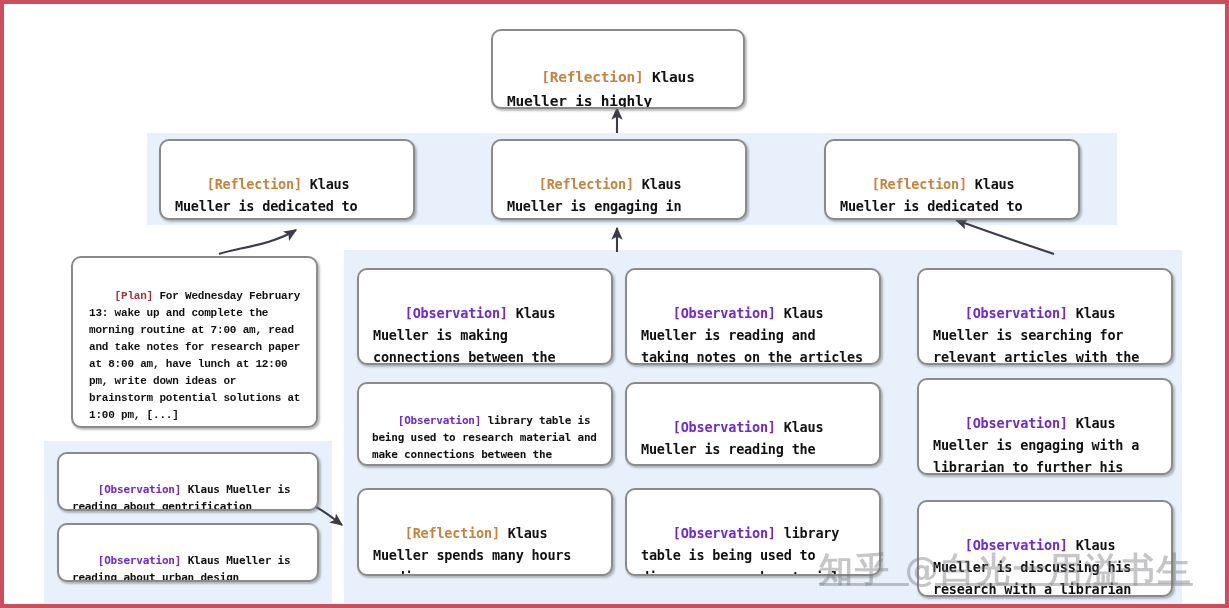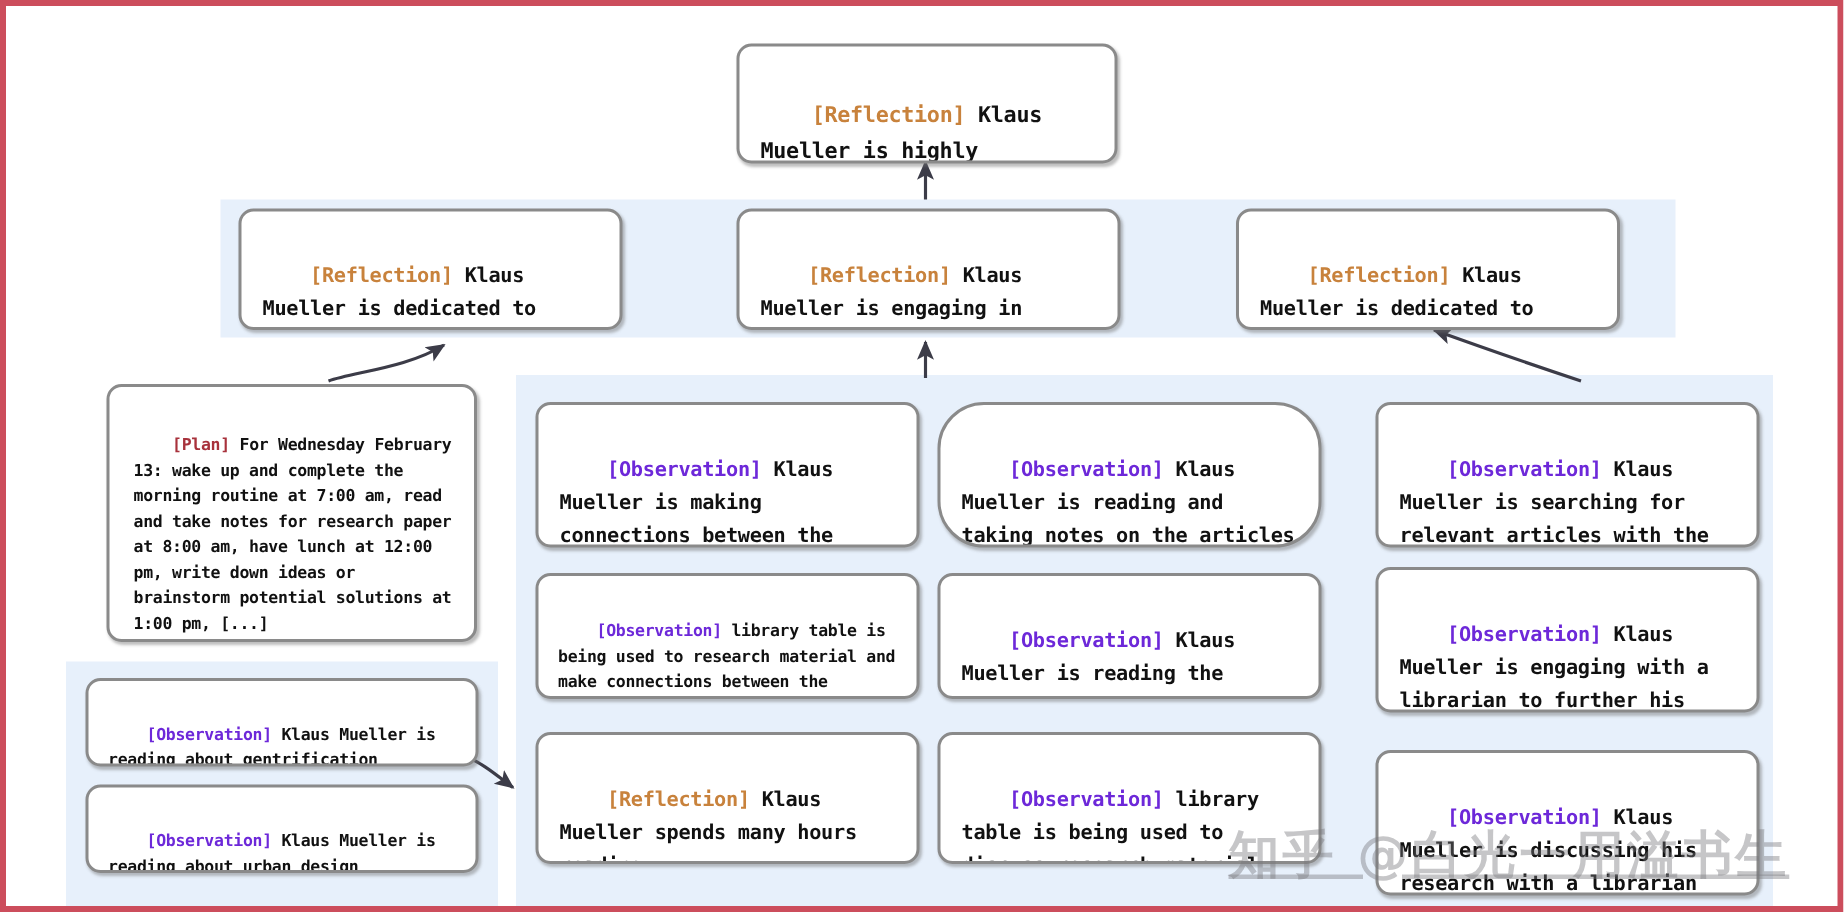--- a/index.html
+++ b/index.html
@@ -104,21 +104,21 @@
   </div>
 
   <div class="node fs-md" style="left:487px; top:135px; width:256px; height:81px;">
     <span class="tag tag-reflection">[Reflection]</span><span> Klaus Mueller is engaging in research activities</span>
   </div>
 
   <div class="node fs-md" style="left:820px; top:135px; width:256px; height:81px;">
     <span class="tag tag-reflection">[Reflection]</span><span> Klaus Mueller is dedicated to research</span>
   </div>
 
-  <div class="node fs-xs" style="left:67px; top:252px; width:247px; height:172px; padding:13px 14px 4px 16px;">
+  <div class="node fs-xs" style="left:67px; top:252px; width:247px; height:172px; padding:13px 14px 4px 16px;font-family:Liberation Mono, monospace;">
     <span class="tag tag-plan">[Plan]</span><span> For Wednesday February 13: wake up and complete the morning routine at 7:00 am, read and take notes for research paper at 8:00 am, have lunch at 12:00 pm, write down ideas or brainstorm potential solutions at 1:00 pm, [...]</span>
   </div>
 
   <div class="node fs-xs" style="left:53px; top:519px; width:262px; height:59px; padding:10px 10px 8px 13px;">
     <span class="tag tag-observation">[Observation]</span><span> Klaus Mueller is reading about urban design</span>
   </div>
 
   <div class="node fs-xs" style="left:53px; top:448px; width:262px; height:59px; padding:10px 10px 8px 13px;">
     <span class="tag tag-observation">[Observation]</span><span> Klaus Mueller is reading about gentrification</span>
   </div>
@@ -128,21 +128,21 @@
   </div>
 
   <div class="node fs-xs" style="left:353px; top:378px; width:256px; height:84px; padding:11px 10px 8px 13px;">
     <span class="tag tag-observation">[Observation]</span><span> library table is being used to research material and make connections between the articles</span>
   </div>
 
   <div class="node fs-md" style="left:353px; top:484px; width:256px; height:88px;">
     <span class="tag tag-reflection">[Reflection]</span><span> Klaus Mueller spends many hours reading</span>
   </div>
 
-  <div class="node fs-md" style="left:621px; top:264px; width:256px; height:97px;border-radius:31px;">
+  <div class="node fs-md" style="left:621px; top:264px; width:256px; height:97px;">
     <span class="tag tag-observation">[Observation]</span><span> Klaus Mueller is reading and taking notes on the articles</span>
   </div>
 
   <div class="node fs-md" style="left:621px; top:378px; width:256px; height:84px;">
     <span class="tag tag-observation">[Observation]</span><span> Klaus Mueller is reading the assigned material</span>
   </div>
 
   <div class="node fs-md" style="left:621px; top:484px; width:256px; height:88px;">
     <span class="tag tag-observation">[Observation]</span><span> library table is being used to discuss research material</span>
   </div>

